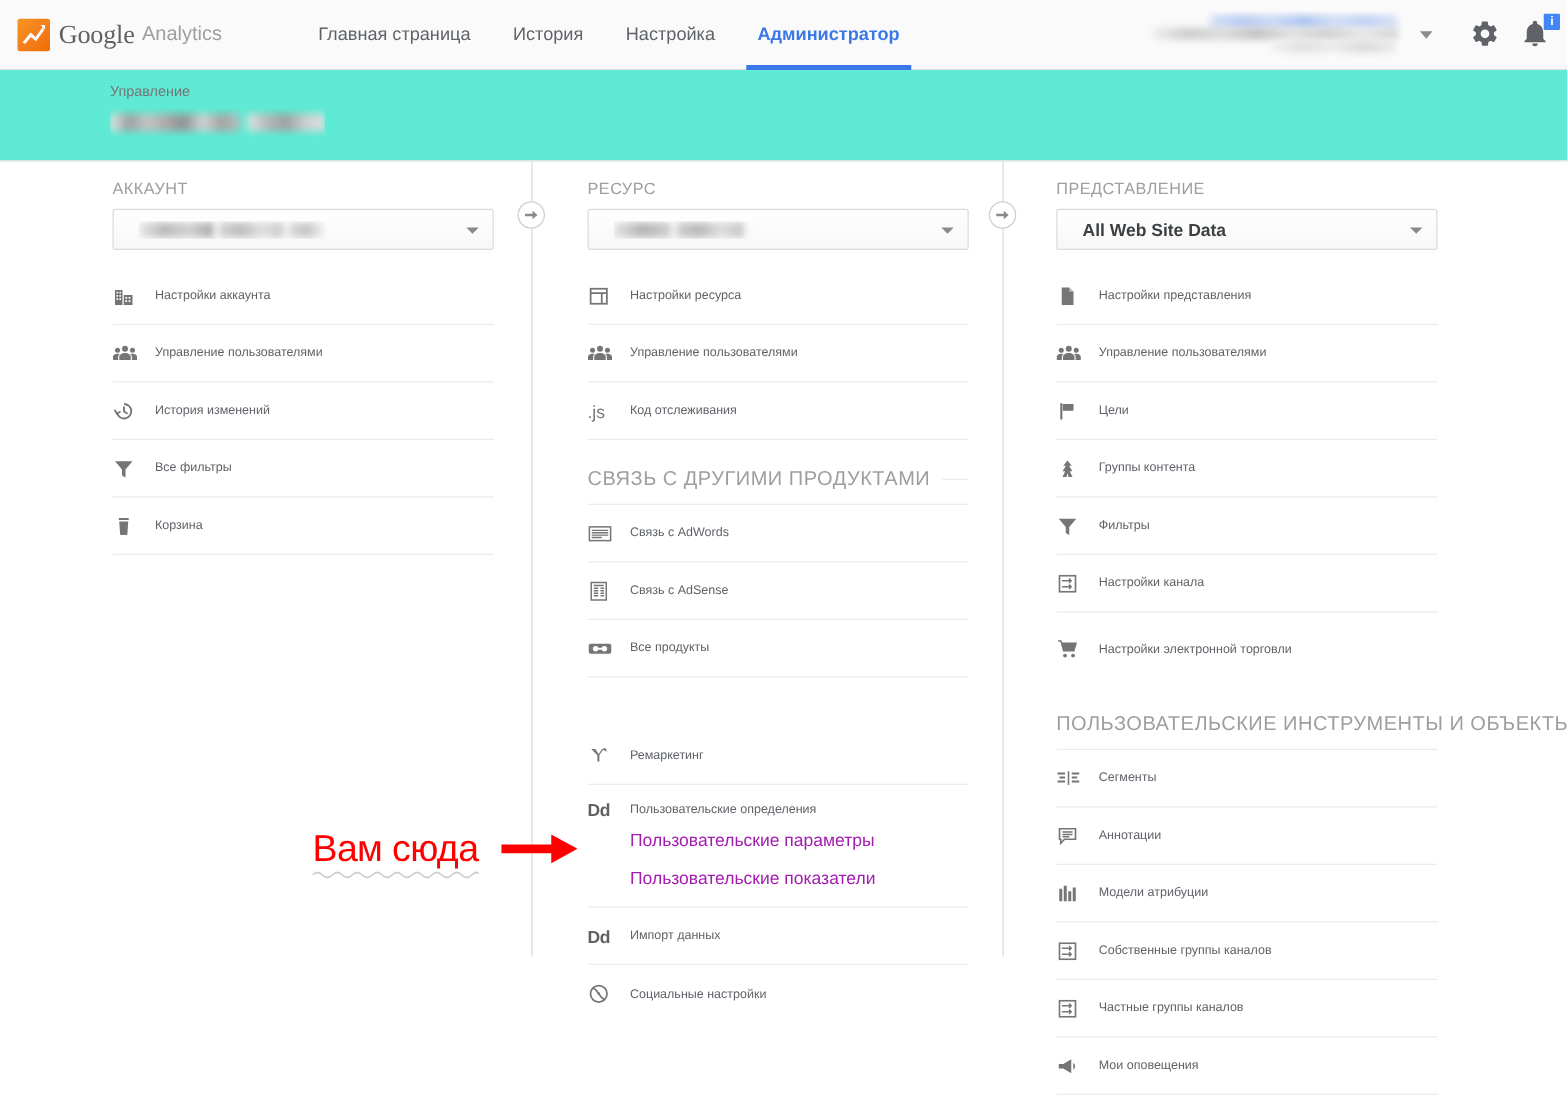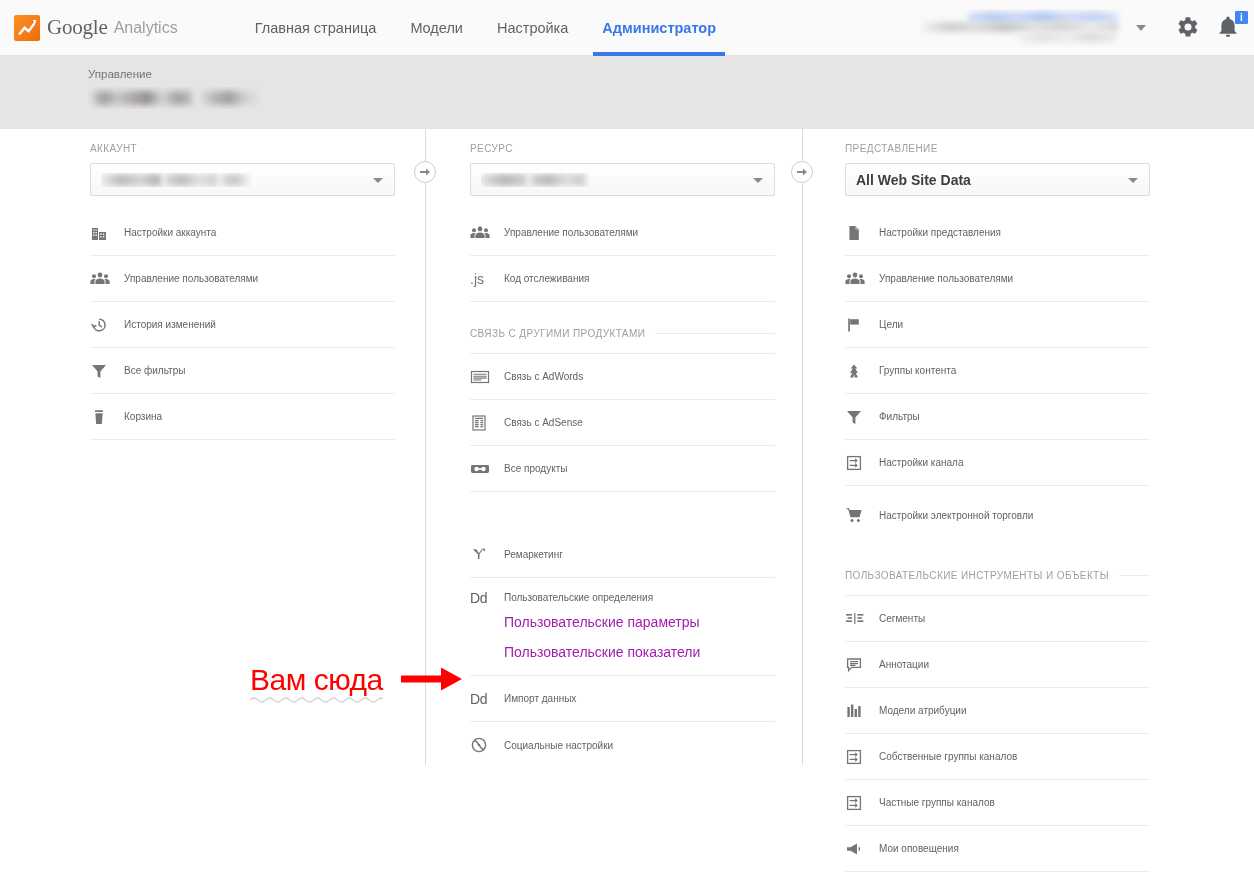--- a/index.html
+++ b/index.html
@@ -139,21 +139,21 @@
     border-radius: 1px;
     padding: 0 1px;
   }
 
   
   .crumb-band {
     height: 73px;
     border-bottom: 1px solid #e3e3e3;
     padding-left: 88px;
     padding-top: 12px;
-    background: #e5e5e5;
+    background: #5eead4;
   }
   .crumb-label {
     font-size: 11.5px;
     color: #757575;
     margin-bottom: 7px;
   }
   .crumb-blur {
     width: 172px; height: 22px;
     position: relative; overflow: hidden;
   }
@@ -171,34 +171,34 @@
     position: relative;
     display: flex;
     padding-top: 14px;
   }
   .col { position: relative; }
   .col-account  { width: 305px; margin-left: 90px; }
   .col-property { width: 305px; margin-left: 75px; }
   .col-view     { width: 305px; margin-left: 70px; }
 
   .col-head {
-    font-size: 10px;
+    font-size: 13px;
     letter-spacing: .4px;
     color: #9e9e9e;
     margin-bottom: 9px;
     text-transform: uppercase;
   }
   .select {
     height: 33px;
     border: 1px solid #dcdcdc;
     border-radius: 2px;
     background: linear-gradient(#ffffff,#f7f7f7);
     display: flex;
     align-items: center;
-    padding: 0 10px;
+    padding: 0 20px;
     position: relative;
     cursor: pointer;
     font-size: 14px;
     color: #333;
   }
   .select.bold { font-weight: bold; color: #3c4043; }
   .select .sel-caret {
     position: absolute; right: 11px; top: 14px;
     width: 0; height: 0;
     border-left: 5px solid transparent;
@@ -240,30 +240,30 @@
     justify-content: flex-start;
     color: #757575;
   }
   .mi-label {
     font-size: 10px;
     color: #5f6368;
     line-height: 19px;
   }
   .mi-dd {
     font-size: 14px;
-    font-weight: normal;
+    font-weight: bold;
     color: #616161;
     letter-spacing: -.3px;
   }
   .mi-js {
     font-size: 14px;
     color: #757575;
   }
   .section-head {
-    font-size: 10px;
+    font-size: 16px;
     letter-spacing: .4px;
     color: #9e9e9e;
     display: flex;
     align-items: center;
     height: 40px;
     margin-top: 12px;
     border-bottom: 1px solid #ececec;
   }
   .section-head .sh-text { white-space: nowrap; padding-right: 10px; }
   .section-head .sh-rule { flex: 1; height: 1px; background: #ececec; }
@@ -347,21 +347,21 @@
         <path d="M4 19 L10.5 11 L14.5 14.5 L21 5.5 L21 9.5 L14.8 18 L10.8 14.6 L6.2 20 Z" fill="#ffffff"></path>
         <path d="M18.5 5 L22 5 L22 8.6 Z" fill="#ffffff"></path>
       </svg>
     </span>
     <span class="logo-google">Google</span>
     <span class="logo-analytics">Analytics</span>
   </div>
 
   <div class="nav">
     <div class="nav-item">Главная страница</div>
-    <div class="nav-item">Модели</div>
+    <div class="nav-item">История</div>
     <div class="nav-item">Настройка</div>
     <div class="nav-item active">Администратор</div>
   </div>
 
   <div class="topbar-right">
     <div class="user-blur">
       <span class="l1"></span>
         <span class="l2"></span>
         <span class="l3"></span>
     </div>
@@ -474,20 +474,29 @@
     <div class="select">
       <span class="sel-blur w2">
         <i class="a"></i>
           <i class="b"></i>
       </span>
       <span class="sel-caret"></span>
     </div>
 
     <div class="menu">
 
+      <div class="mi">
+        <span class="mi-icon">
+          <svg width="18" height="18" viewBox="0 0 18 18" fill="none" stroke="#757575" stroke-width="1.4">
+            <rect x="2.5" y="3" width="13" height="12"></rect>
+            <path d="M2.5 6.4h13M11.4 6.4V15"></path>
+          </svg>
+        </span>
+        <span class="mi-label">Настройки ресурса</span>
+      </div>
 
       <div class="mi">
         <span class="mi-icon">
           <svg width="20" height="16" viewBox="0 0 20 16" fill="#757575">
             <circle cx="10" cy="4" r="2.4"></circle>
               <circle cx="4" cy="5.2" r="2"></circle>
               <circle cx="16" cy="5.2" r="2"></circle>
             <path d="M10 7.4c-2.7 0-4.6 1.4-4.6 3.1V13h9.2v-2.5c0-1.7-1.9-3.1-4.6-3.1z"></path>
             <path d="M4 8c-2.2 0-3.6 1.1-3.6 2.4V13h4.1v-2.5c0-.9.4-1.8 1.2-2.4A6 6 0 0 0 4 8z"></path>
             <path d="M16 8c-.6 0-1.1.04-1.7.1.8.6 1.2 1.5 1.2 2.4V13h4.1v-2.6C19.6 9.1 18.2 8 16 8z"></path>

